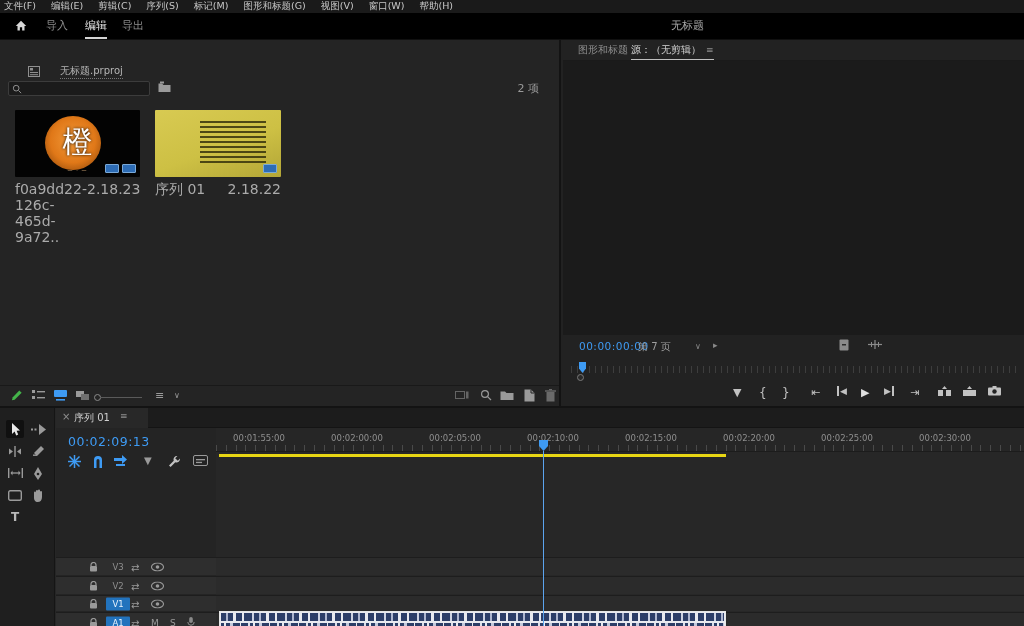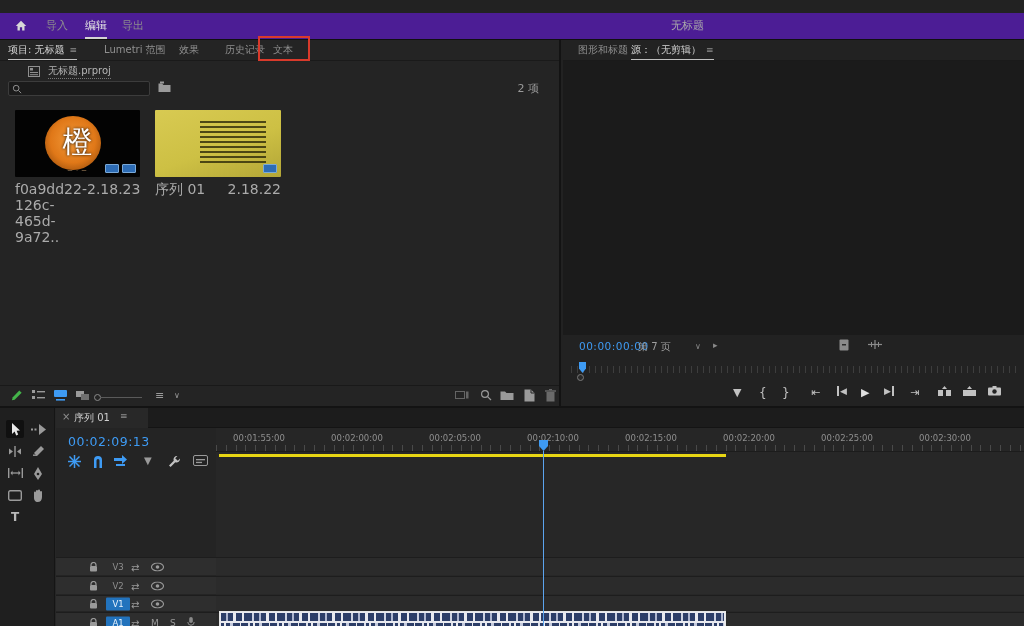--- a/index.html
+++ b/index.html
@@ -6,37 +6,37 @@
   html,body { background:#111; }
   body { font-family:"DejaVu Sans","Liberation Sans",sans-serif; }
   .app { position:relative; width:1024px; height:626px; background:#222; overflow:hidden; color:#c8c8c8; }
 
   
   .menubar { position:absolute; left:0; top:0; width:1024px; height:13px; background:#1a1a1a;
              display:flex; align-items:center; gap:15px; padding-left:4px; font-size:9.5px; color:#c9c9c9; }
   .menubar span { white-space:nowrap; }
 
   
-  .header { position:absolute; left:0; top:13px; width:1024px; height:27px; background:#4c1d95; border-bottom:1px solid #101010; }
+  .header { position:absolute; left:0; top:13px; width:1024px; height:27px; background:#000000; border-bottom:1px solid #101010; }
   .home-btn { position:absolute; left:14px; top:6px; }
   .ws-tab { position:absolute; top:0; height:26px; line-height:26px; font-size:11px; color:#8e8e8e; }
   .ws-tab.active { color:#e4e4e4; border-bottom:2px solid #d4d4d4; }
   .win-title { position:absolute; left:671px; top:0; height:26px; line-height:26px; font-size:11px; color:#ababab; }
 
   
   .left-panel { position:absolute; left:0; top:40px; width:561px; height:366px; background:#242424; border-right:2px solid #131313; }
   .right-panel { position:absolute; left:563px; top:40px; width:461px; height:366px; background:#222222; }
   .panel-tabs { position:absolute; left:0; top:0; right:0; height:21px; background:#242424; border-bottom:1px solid #1a1a1a; }
   .ptab { position:absolute; top:0; height:20px; line-height:20px; font-size:10px; color:#8f8f8f; white-space:nowrap; }
   .ptab.active { color:#d6d6d6; border-bottom:1px solid #c0c0c0; }
   .ptab .ham { margin-left:5px; color:#8f8f8f; font-size:9px; }
 
   .red-box { position:absolute; left:258px; top:-4px; width:52px; height:25px; border:2px solid #d93a2b; z-index:50; }
 
-  .bin-row { position:absolute; left:28px; top:23px; height:16px; display:flex; align-items:center; gap:8px; }
+  .bin-row { position:absolute; left:28px; top:23px; height:16px; display:flex; align-items:center; gap:20px; }
   .bin-file { font-size:10px; color:#b5b5b5; border-bottom:1px dotted #777; }
 
   .search-box { position:absolute; left:8px; top:41px; width:142px; height:15px; background:#1b1b1b; border:1px solid #3c3c3c; border-radius:2px; display:flex; align-items:center; padding-left:3px; }
   .tree-icon { position:absolute; left:158px; top:41px; }
   .item-count { position:absolute; right:20px; top:41px; font-size:11px; color:#9a9a9a; }
 
   .thumb { position:absolute; top:70px; height:67px; border-radius:1px; }
   .thumb.video { left:15px; width:125px; background:#030303; }
   .moon { position:absolute; left:30px; top:6px; width:56px; height:54px; border-radius:50%;
           background:radial-gradient(circle at 50% 45%, #f29a3a 0%, #e07818 55%, #7a3c08 100%); }
@@ -126,42 +126,45 @@
   .playhead-cap { position:absolute; left:323px; top:12px; width:9px; height:11px; background:#3e9bf4; z-index:21;
                   clip-path:polygon(0 0,100% 0,100% 55%,50% 100%,0 55%); }
 
   .svgi { display:block; }
 </style>
 </head>
 <body>
 
 <div class="app">
 
+  <div class="menubar">
+    <span>文件(F)</span>
+    <span>编辑(E)</span>
+    <span>剪辑(C)</span>
+    <span>序列(S)</span>
+    <span>标记(M)</span>
+    <span>图形和标题(G)</span>
+    <span>视图(V)</span>
+    <span>窗口(W)</span>
+    <span>帮助(H)</span>
+  </div>
 
   <div class="header">
     <span class="home-btn">
       <svg class="svgi" width="14" height="14" viewBox="0 0 16 16">
           <path d="M8 2 L14 8 H12 V13 H9.3 V9.5 H6.7 V13 H4 V8 H2 Z" fill="#d8d8d8"></path>
         </svg>
     </span>
     <span class="ws-tab" style="left:46px">导入</span>
     <span class="ws-tab active" style="left:85px">编辑</span>
     <span class="ws-tab" style="left:122px">导出</span>
     <span class="win-title">无标题</span>
   </div>
 
   <div class="left-panel">
-    <div class="panel-tabs">
-      <span class="ptab active" style="left:8px"><span>项目: 无标题</span><span class="ham">≡</span></span>
-      <span class="ptab" style="left:104px">Lumetri 范围</span>
-      <span class="ptab" style="left:179px">效果</span>
-      <span class="ptab" style="left:225px">历史记录</span>
-      <span class="ptab" style="left:273px">文本</span>
-      <div class="red-box"></div>
-    </div>
 
     <div class="bin-row">
       <span>
         <svg class="svgi" width="12" height="11" viewBox="0 0 12 11">
             <rect x="0.5" y="0.5" width="11" height="10" fill="none" stroke="#8f8f8f"></rect>
             <rect x="2" y="2" width="3" height="2.5" fill="#8f8f8f"></rect>
             <rect x="2" y="6" width="8" height="1" fill="#8f8f8f"></rect>
             <rect x="2" y="8.2" width="8" height="1" fill="#8f8f8f"></rect>
           </svg>
       </span>

